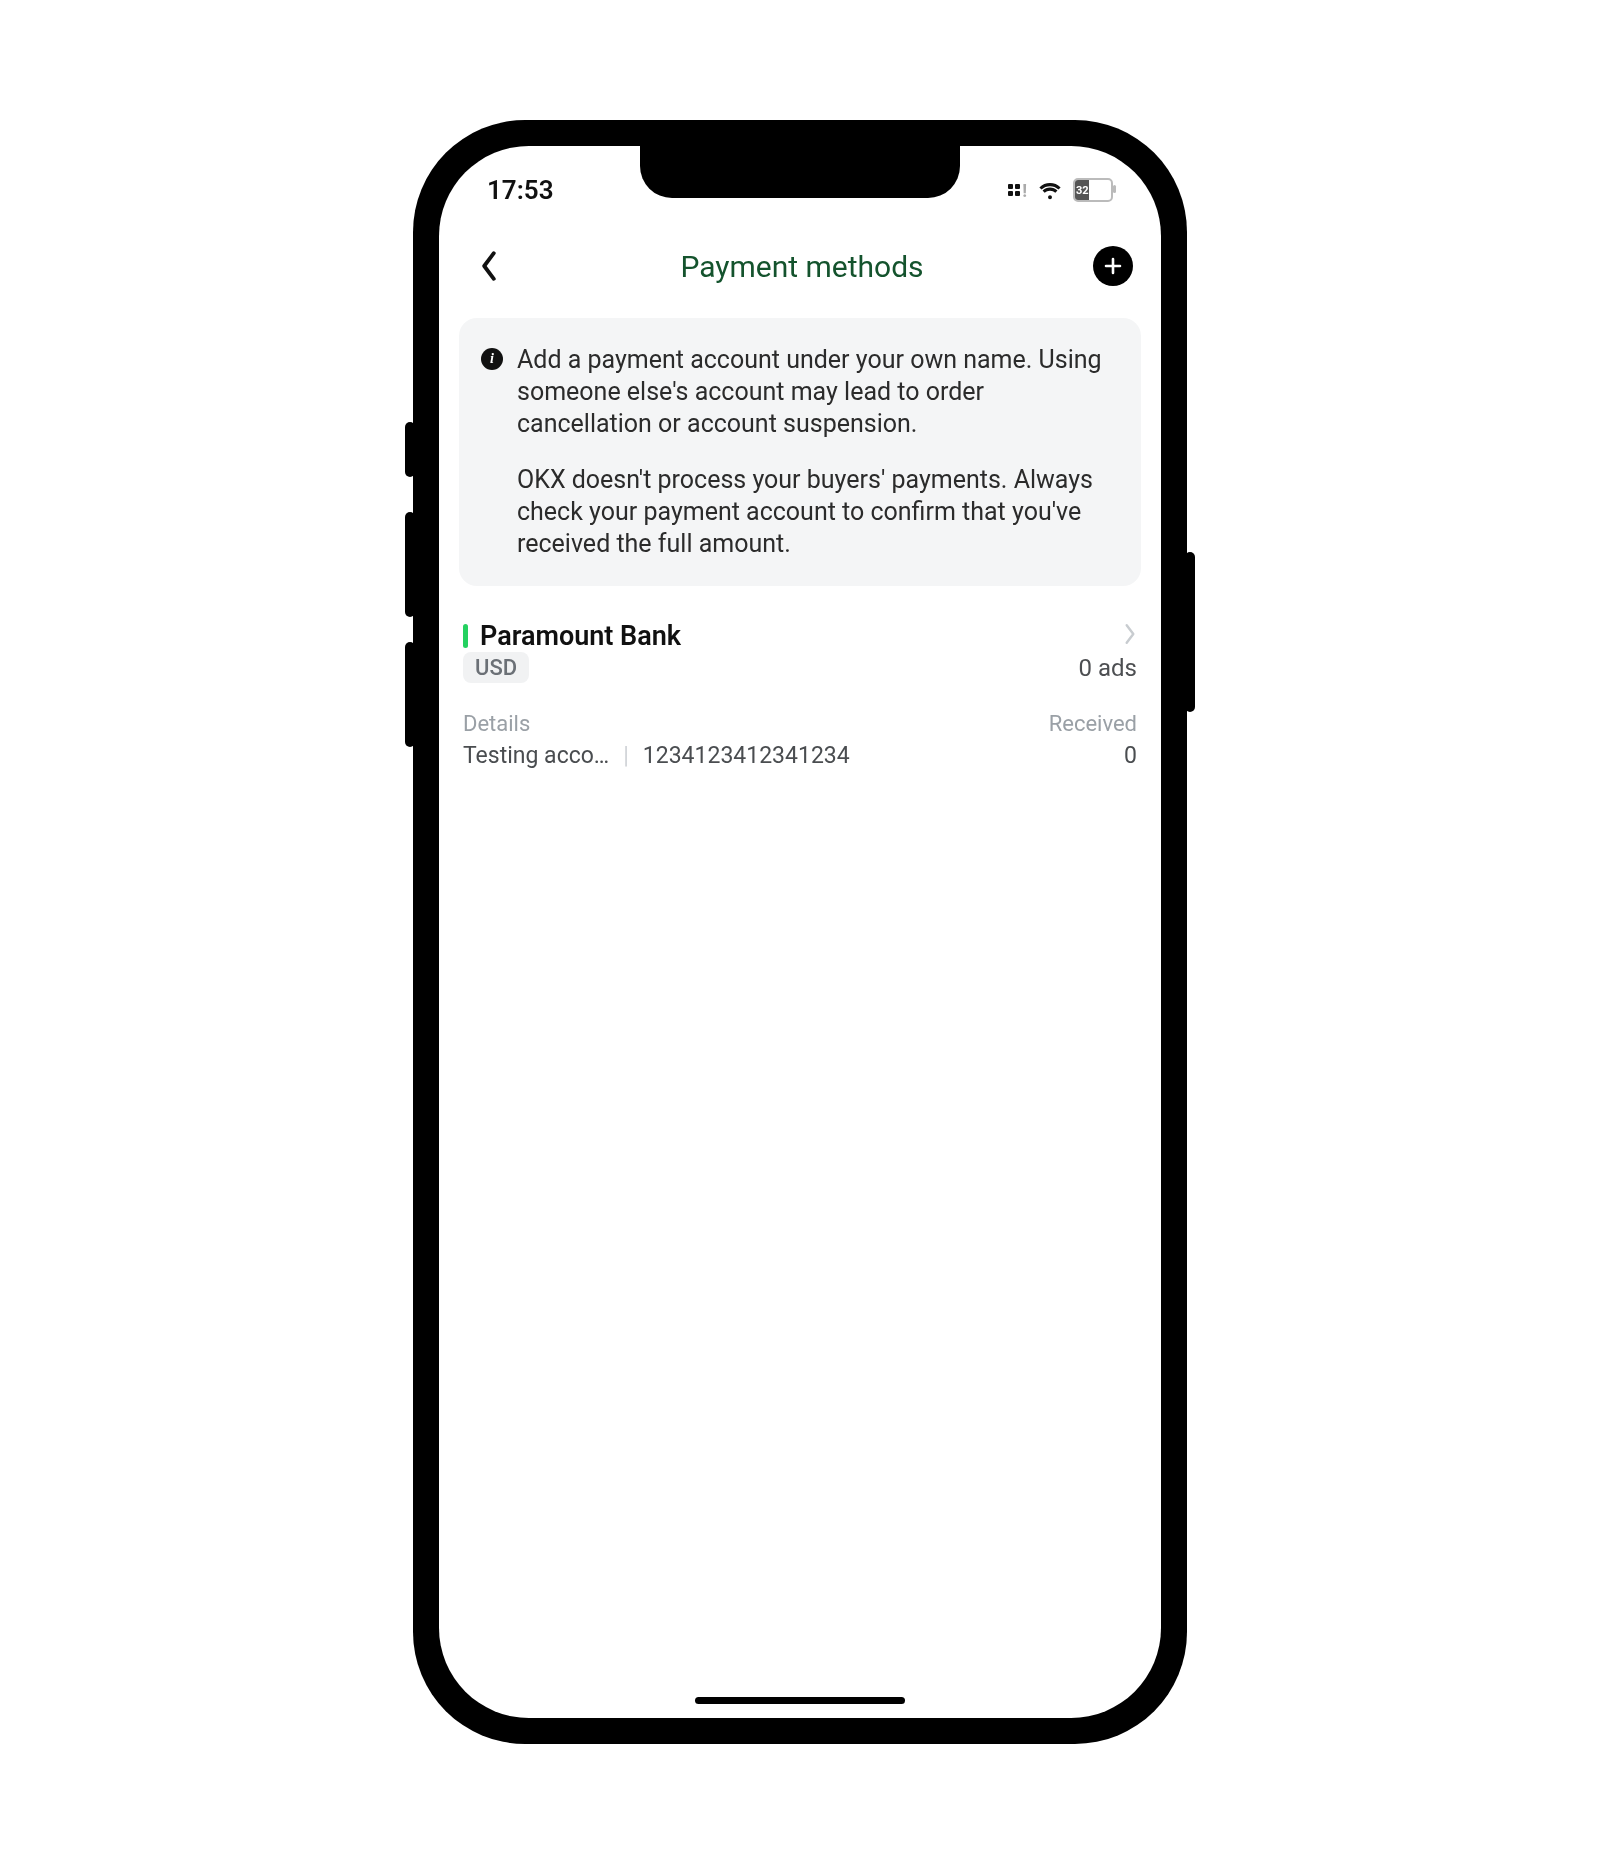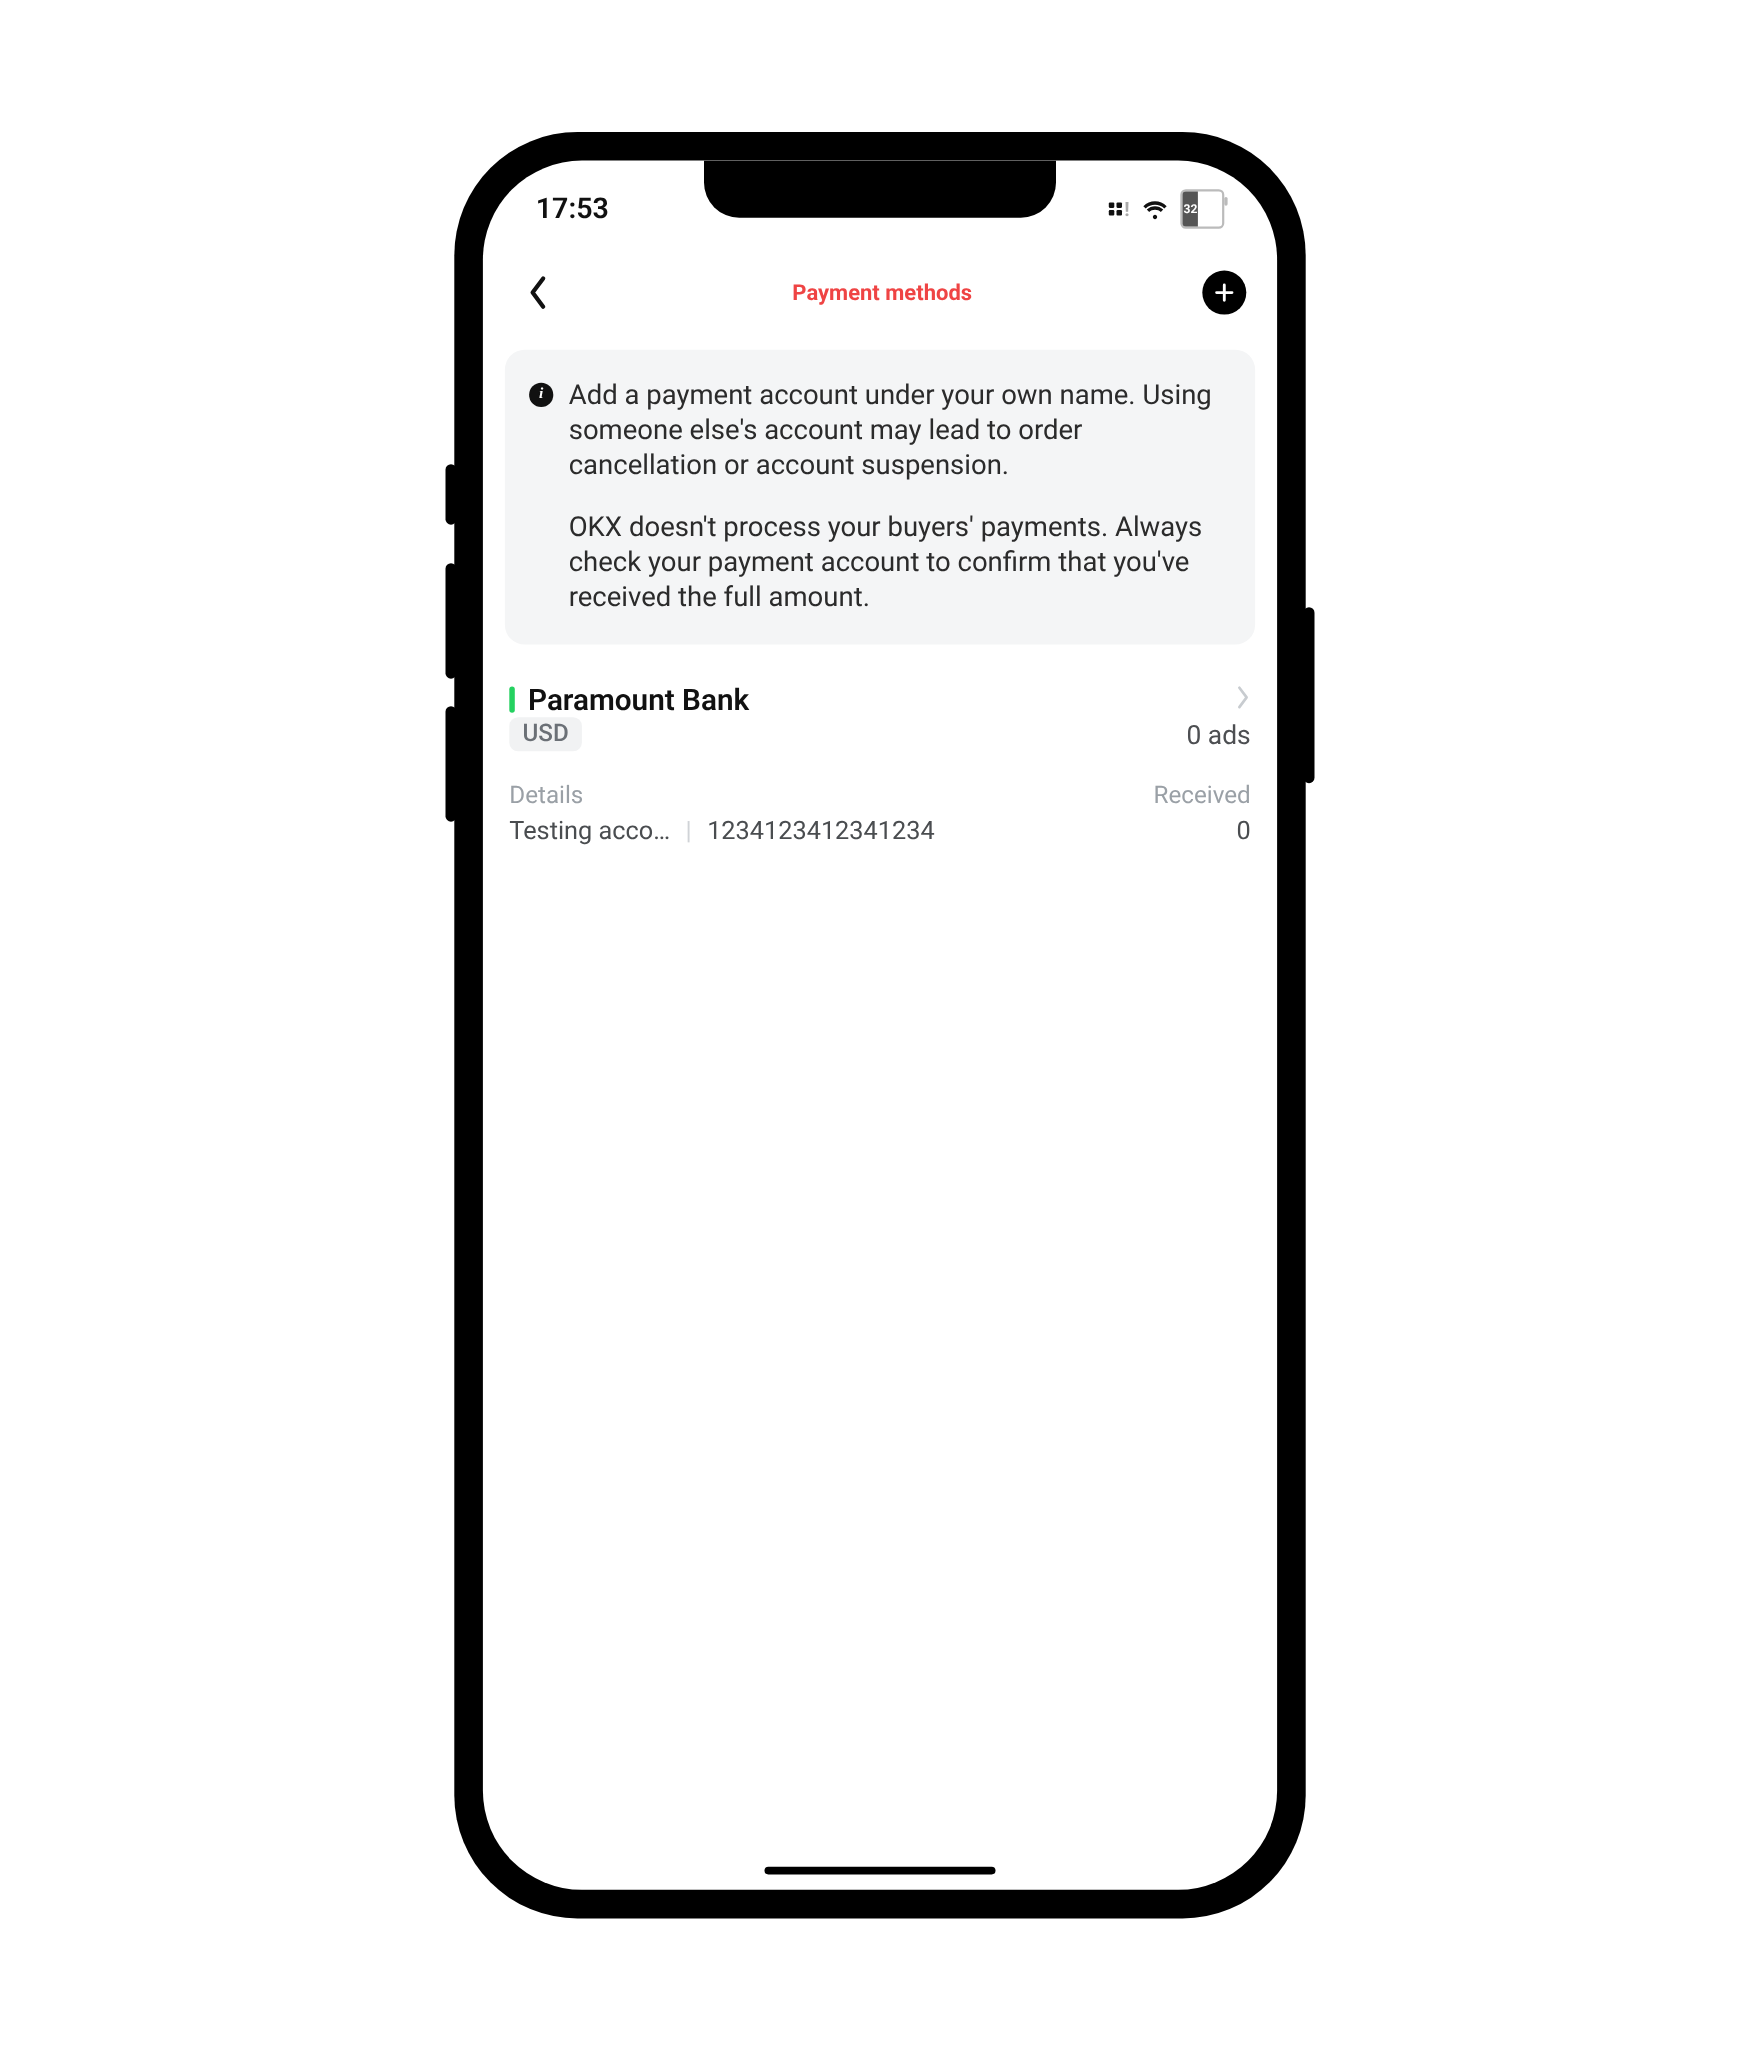--- a/index.html
+++ b/index.html
@@ -85,21 +85,21 @@
   .cell-icon, .wifi-icon, .battery-icon { display: inline-flex; align-items: center; }
   .cell-dots {
     display: grid;
     grid-template-columns: repeat(2, 5px);
     grid-template-rows: repeat(2, 5px);
     gap: 2px;
   }
   .cell-dots span { width:5px; height:5px; background:#111; border-radius:1px; }
   .cell-exc { font-size:18px; font-weight:700; margin-left:2px; color:#aaa; }
   .battery {
-    width: 40px; height: 36px; border: 2px solid #bbb; border-radius: 5px;
+    width: 40px; height: 24px; border: 2px solid #bbb; border-radius: 5px;
     position: relative; display: flex; align-items: center;
   }
   .battery::after {
     content:""; position:absolute; right:-5px; top:5px; width:3px; height:8px;
     background:#bbb; border-radius:2px;
   }
   .battery-fill {
     height: 100%; width: 40%; background:#555; border-radius:3px 0 0 3px;
     display:flex; align-items:center; justify-content:center;
   }
@@ -110,21 +110,21 @@
     display: flex;
     align-items: center;
     justify-content: space-between;
     padding: 28px 28px 20px 28px;
   }
   .back-btn, .add-btn {
     width: 44px; height: 44px; display:flex; align-items:center; justify-content:center;
     cursor: pointer;
   }
   .back-btn svg { width: 20px; height: 32px; }
-  .header-title { font-size: 20px; font-weight: 700; color:#ef4444; }
+  .header-title { font-size: 30px; font-weight: 400; color:#14532d; }
   .add-btn {
     width: 40px; height: 40px; background:#000; border-radius:50%;
   }
   .add-btn svg { width: 20px; height:20px; }
 
   
   .notice {
     margin: 10px 20px 0 20px;
     background: #f4f5f6;
     border-radius: 18px;

